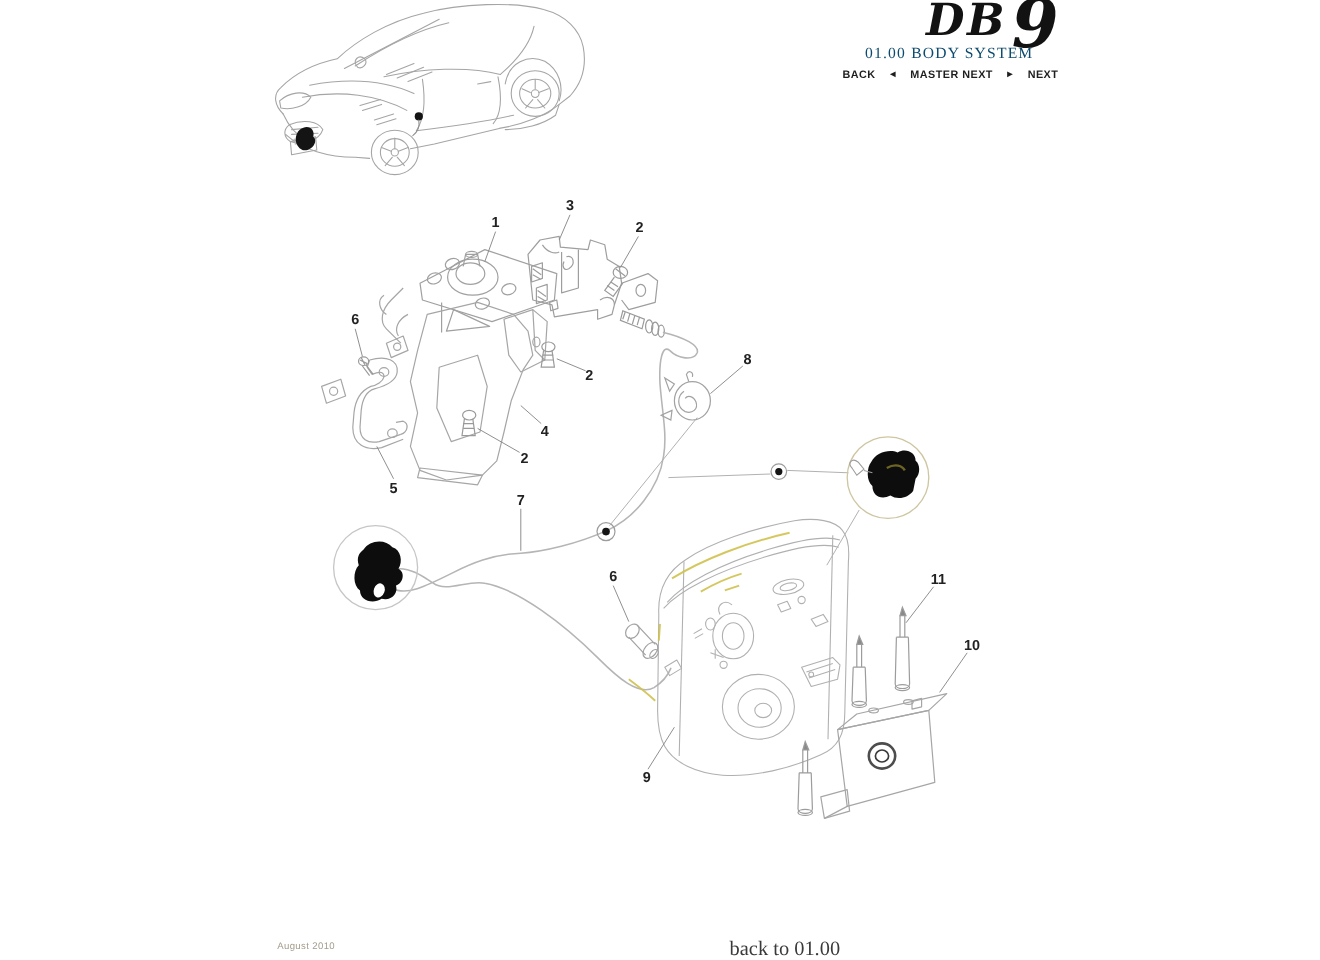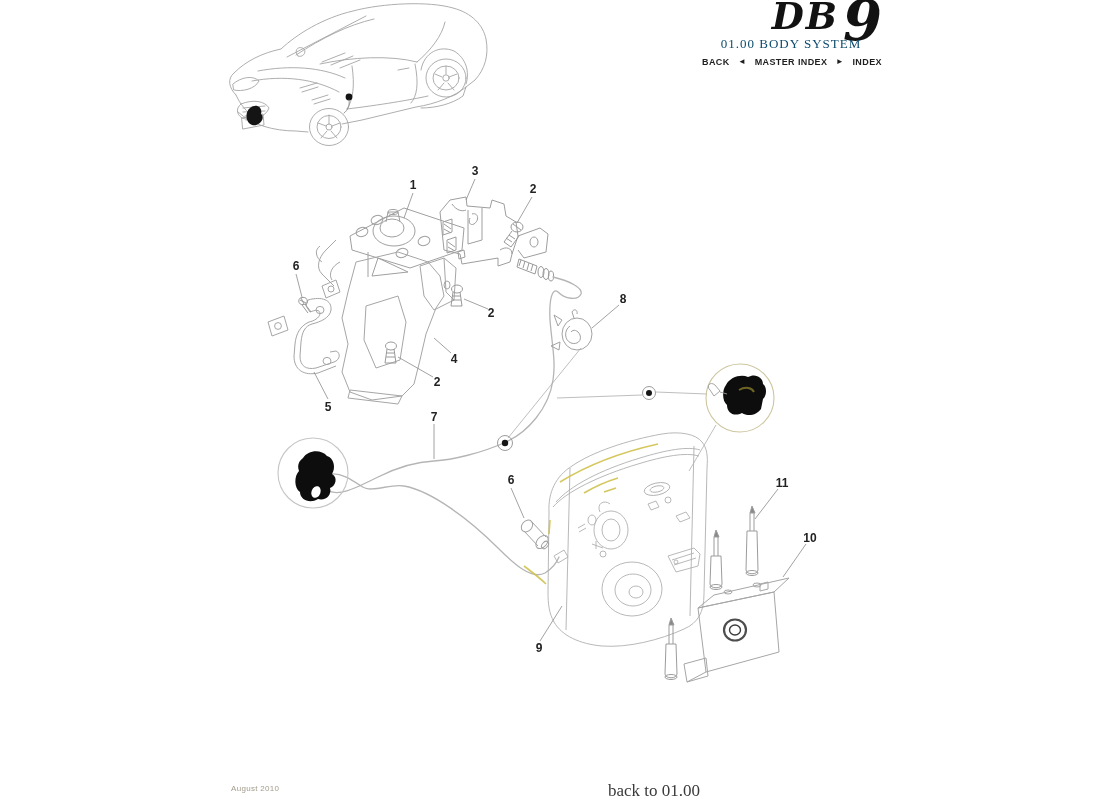--- a/index.html
+++ b/index.html
@@ -31,23 +31,23 @@
 <div class="page">
 
   <div class="logo">
     <span class="db">DB</span>
     <span class="nine">9</span>
   </div>
   <div class="subtitle">01.00 BODY SYSTEM</div>
   <div class="navbar">
     <span class="navlink">BACK</span>
     <span class="arrow">◄</span>
-    <span class="navlink">MASTER INDEX</span>
+    <span class="navlink">MASTER NEXT</span>
     <span class="arrow">►</span>
-    <span class="navlink">INDEX</span>
+    <span class="navlink">NEXT</span>
   </div>
 
   <svg class="diagram" width="1100" height="800" viewBox="0 0 1100 800">
 
     <g fill="none" stroke="#a5a5a5" stroke-width="0.9" stroke-linejoin="round" stroke-linecap="round">
 
       <path d="M236,95 C229,88 227,79 234,73 C246,61 262,53 281,49 C297,34 323,18 353,11
                C383,3 429,1 453,8 C472,13 483,25 486,39 C489,55 485,69 475,80 L466,87
                C455,96 436,104 416,107 L362,120 L342,124"></path>
       <path d="M236,95 C240,104 246,112 256,118"></path>

